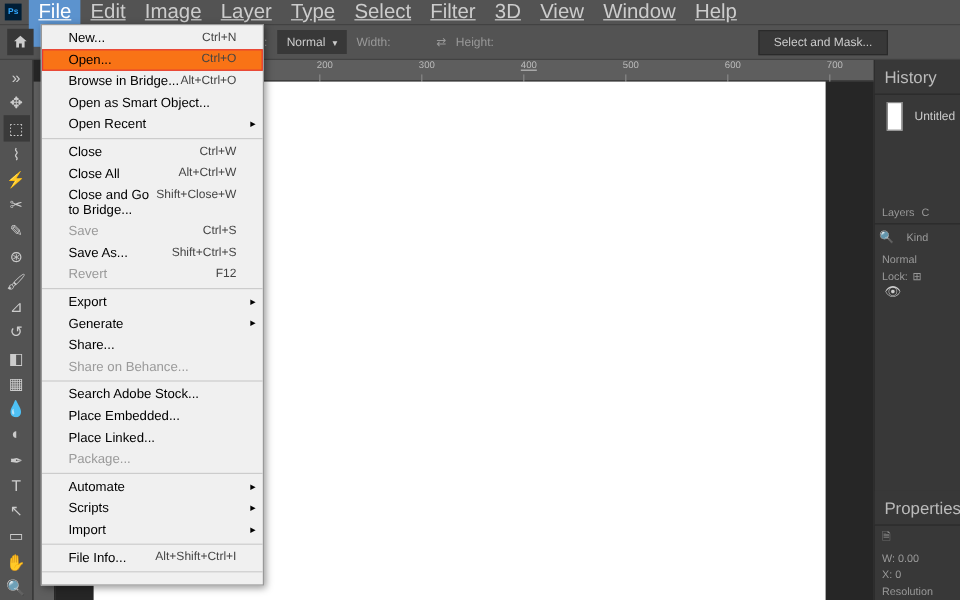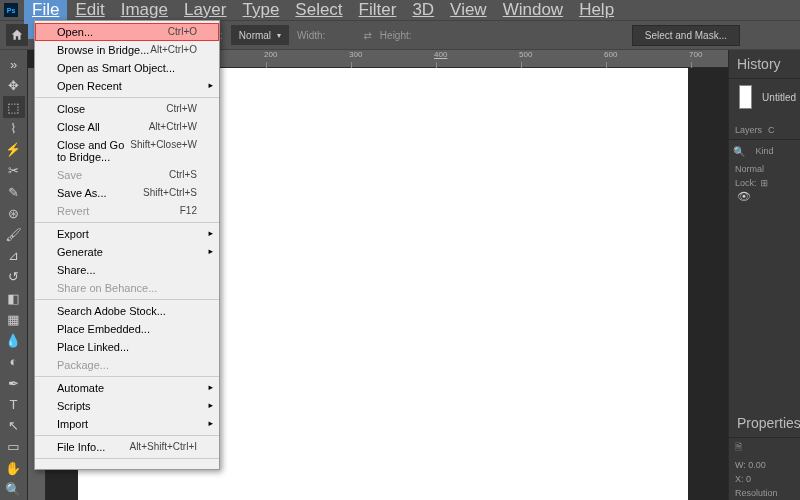--- a/index.html
+++ b/index.html
@@ -21,28 +21,28 @@
   .ruler-h { position: absolute; top: 0; left: 18px; right: 0; height: 18px; background: #5e5e5e; border-bottom: 1px solid #2a2a2a; }
   .ruler-h .tick { position: absolute; top: 12px; width: 1px; height: 6px; background: #888; }
   .ruler-h .lab { position: absolute; top: 0; color: #bbb; font-size: 8px; }
   .ruler-v { position: absolute; top: 18px; left: 0; bottom: 0; width: 18px; background: #5e5e5e; border-right: 1px solid #2a2a2a; }
   .canvas { position: absolute; top: 18px; left: 50px; width: 610px; height: 480px; background: #fff; }
   .panels { width: 72px; background: #383838; border-left: 1px solid #2a2a2a; display: flex; flex-direction: column; }
   .panel-hdr { color: #bbb; font-size: 14px; padding: 6px 8px; background: #383838; border-bottom: 1px solid #2a2a2a; }
   .layer-thumb { width: 32px; height: 24px; background: #fff; border: 1px solid #888; margin: 6px; }
   .layer-row { display: flex; align-items: center; gap: 4px; padding: 0 4px; }
   .panel-field { color: #999; font-size: 9px; padding: 2px 6px; }
-  .panel-tab { display: flex; gap: 6px; padding: 4px 6px; border-bottom: 1px solid #2a2a2a; }
+  .panel-tab { display: flex; gap: 6px; padding: 4px 6px; border-bottom: 1px solid #2a2a2a; margin-top: 47px; }
   .panel-tab span { color: #999; font-size: 9px; }
   .search-row { display: flex; align-items: center; gap: 4px; padding: 4px; }
   .lock-row { color: #999; font-size: 9px; padding: 2px 6px; display: flex; gap: 4px; align-items: center; }
   .eye { color: #ccc; font-size: 11px; margin-left: 4px; }
   .dropdown { position: absolute; top: 20px; left: 34px; width: 186px; background: #f0f0f0; border: 1px solid #999; box-shadow: 2px 2px 6px rgba(0,0,0,.4); z-index: 100; padding: 2px 0; }
   .dd-item { font-size: 11px; color: #000; padding: 3px 22px 3px 22px; display: flex; justify-content: space-between; cursor: pointer; position: relative; }
-  .dd-item.hl { background: #fca5a5; border: 1px solid #e53935; padding: 2px 21px; }
+  .dd-item.hl { background: #f97316; border: 1px solid #e53935; padding: 2px 21px; }
   .dd-item.dis { color: #9a9a9a; }
   .dd-sep { height: 1px; background: #ccc; margin: 2px 0; }
   .dd-sub::after { content: '▸'; position: absolute; right: 6px; font-size: 9px; }
   .dd-sc { color: #444; font-size: 10px; }
   .chev { font-size: 8px; }
 </style>
 </head>
 <body>
 
 <div class="menubar">
@@ -156,20 +156,24 @@
     <div style="flex:1"></div>
     <div class="panel-hdr">Properties</div>
     <div class="panel-field">🗎</div>
     <div class="panel-field">W:  0.00</div>
     <div class="panel-field">X:  0</div>
     <div class="panel-field">Resolution</div>
   </div>
 </div>
 
 <div class="dropdown">
+    <div class="dd-item">
+      <span>New...</span>
+      <span class="dd-sc">Ctrl+N</span>
+    </div>
     <div class="dd-item hl">
       <span>Open...</span>
       <span class="dd-sc">Ctrl+O</span>
     </div>
     <div class="dd-item">
       <span>Browse in Bridge...</span>
       <span class="dd-sc">Alt+Ctrl+O</span>
     </div>
     <div class="dd-item">
       <span>Open as Smart Object...</span>

